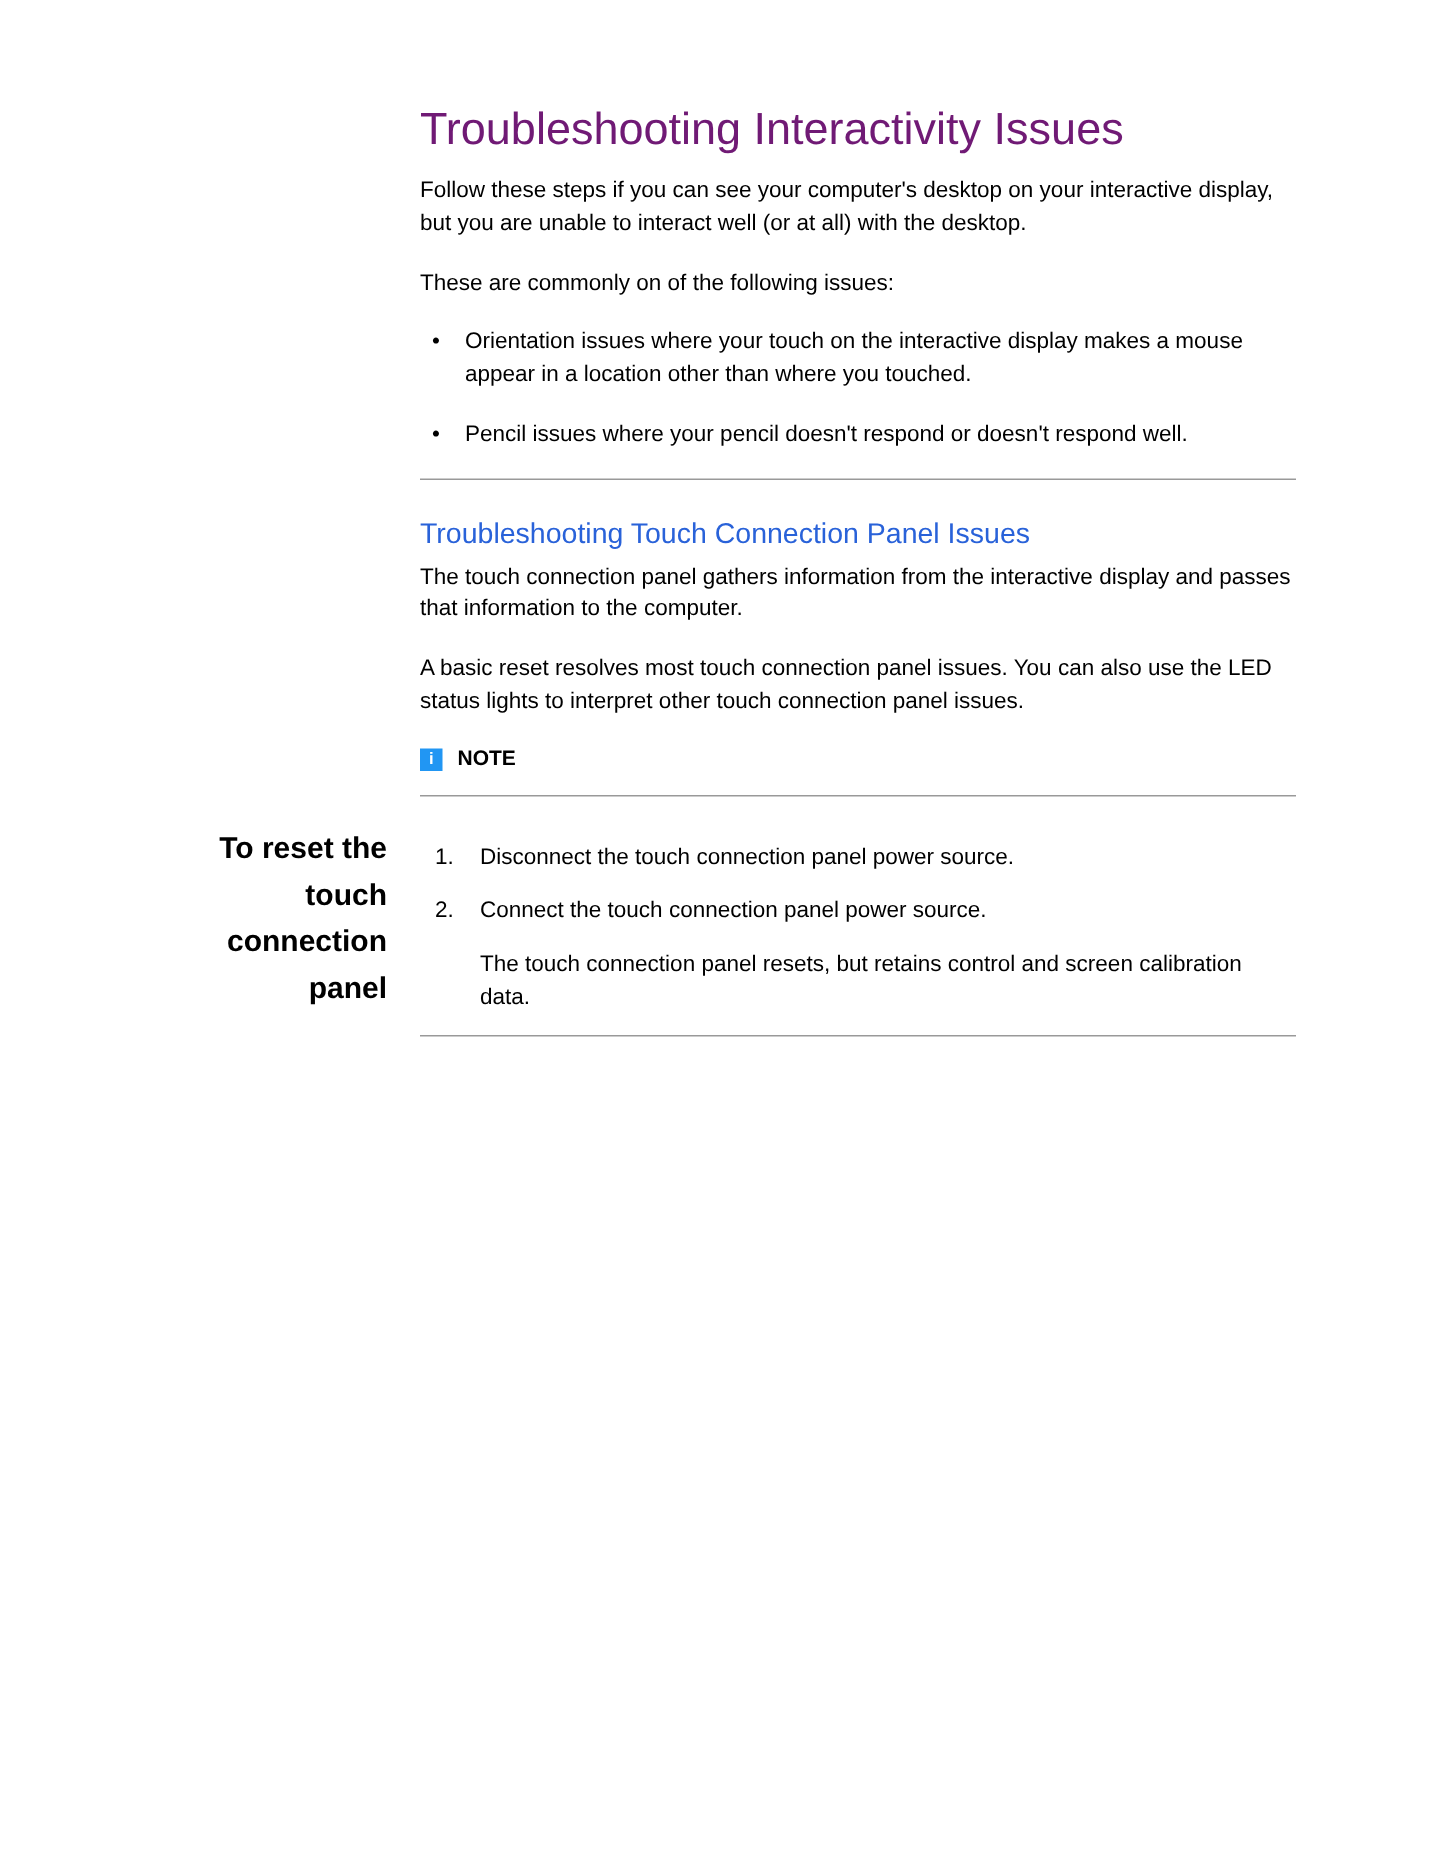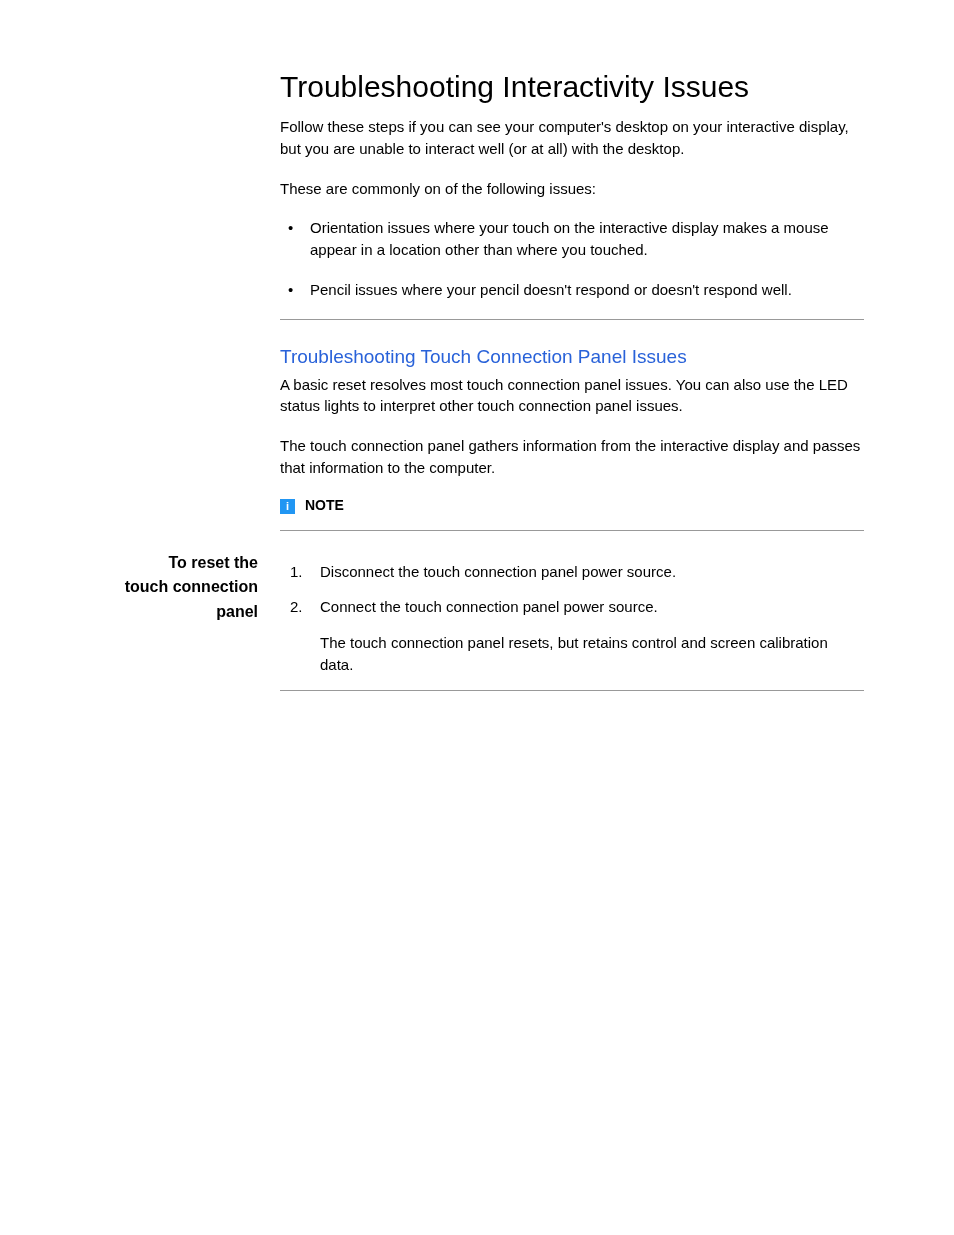--- a/index.html
+++ b/index.html
@@ -36,21 +36,21 @@
     }
     .header-bar .chapter-title {
       font-weight: normal;
     }
     .main {
       margin-left: 180px;
     }
     h1 {
       font-size: 30px;
       font-weight: normal;
-      color: #000000;
+      color: #701a75;
       margin-bottom: 12px;
     }
     p.body {
       font-size: 15px;
       line-height: 1.45;
       margin-bottom: 18px;
       color: #000;
     }
     ul.bullets {
       list-style: none;
@@ -120,21 +120,21 @@
     }
     .procedure-row {
       display: flex;
       align-items: flex-start;
     }
     .procedure-label {
       width: 180px;
       text-align: right;
       padding-right: 22px;
       font-weight: bold;
-      font-size: 16px;
+      font-size: 20px;
       line-height: 1.55;
       flex-shrink: 0;
     }
     .procedure-steps {
       flex: 1;
     }
     ol.steps {
       list-style: none;
       counter-reset: step;
       padding: 0;
@@ -168,22 +168,22 @@
   <div class="main">
     <h1>Troubleshooting Interactivity Issues</h1>
     <p class="body">Follow these steps if you can see your computer's desktop on your interactive display, but you are unable to interact well (or at all) with the desktop.</p>
     <p class="body">These are commonly on of the following issues:</p>
     <ul class="bullets">
       <li>Orientation issues where your touch on the interactive display makes a mouse appear in a location other than where you touched.</li>
       <li>Pencil issues where your pencil doesn't respond or doesn't respond well.</li>
     </ul>
     <hr class="rule">
     <h2>Troubleshooting Touch Connection Panel Issues</h2>
+    <p class="body">The touch connection panel gathers information from the interactive display and passes that information to the computer.</p>
     <p class="body">A basic reset resolves most touch connection panel issues. You can also use the LED status lights to interpret other touch connection panel issues.</p>
-    <p class="body">The touch connection panel gathers information from the interactive display and passes that information to the computer.</p>
 
     <div class="note-block">
       <div class="note-icon">i</div>
       <div class="note-content">
         <div class="note-label">NOTE</div>
       </div>
     </div>
 
     <hr class="rule2">
   </div>

